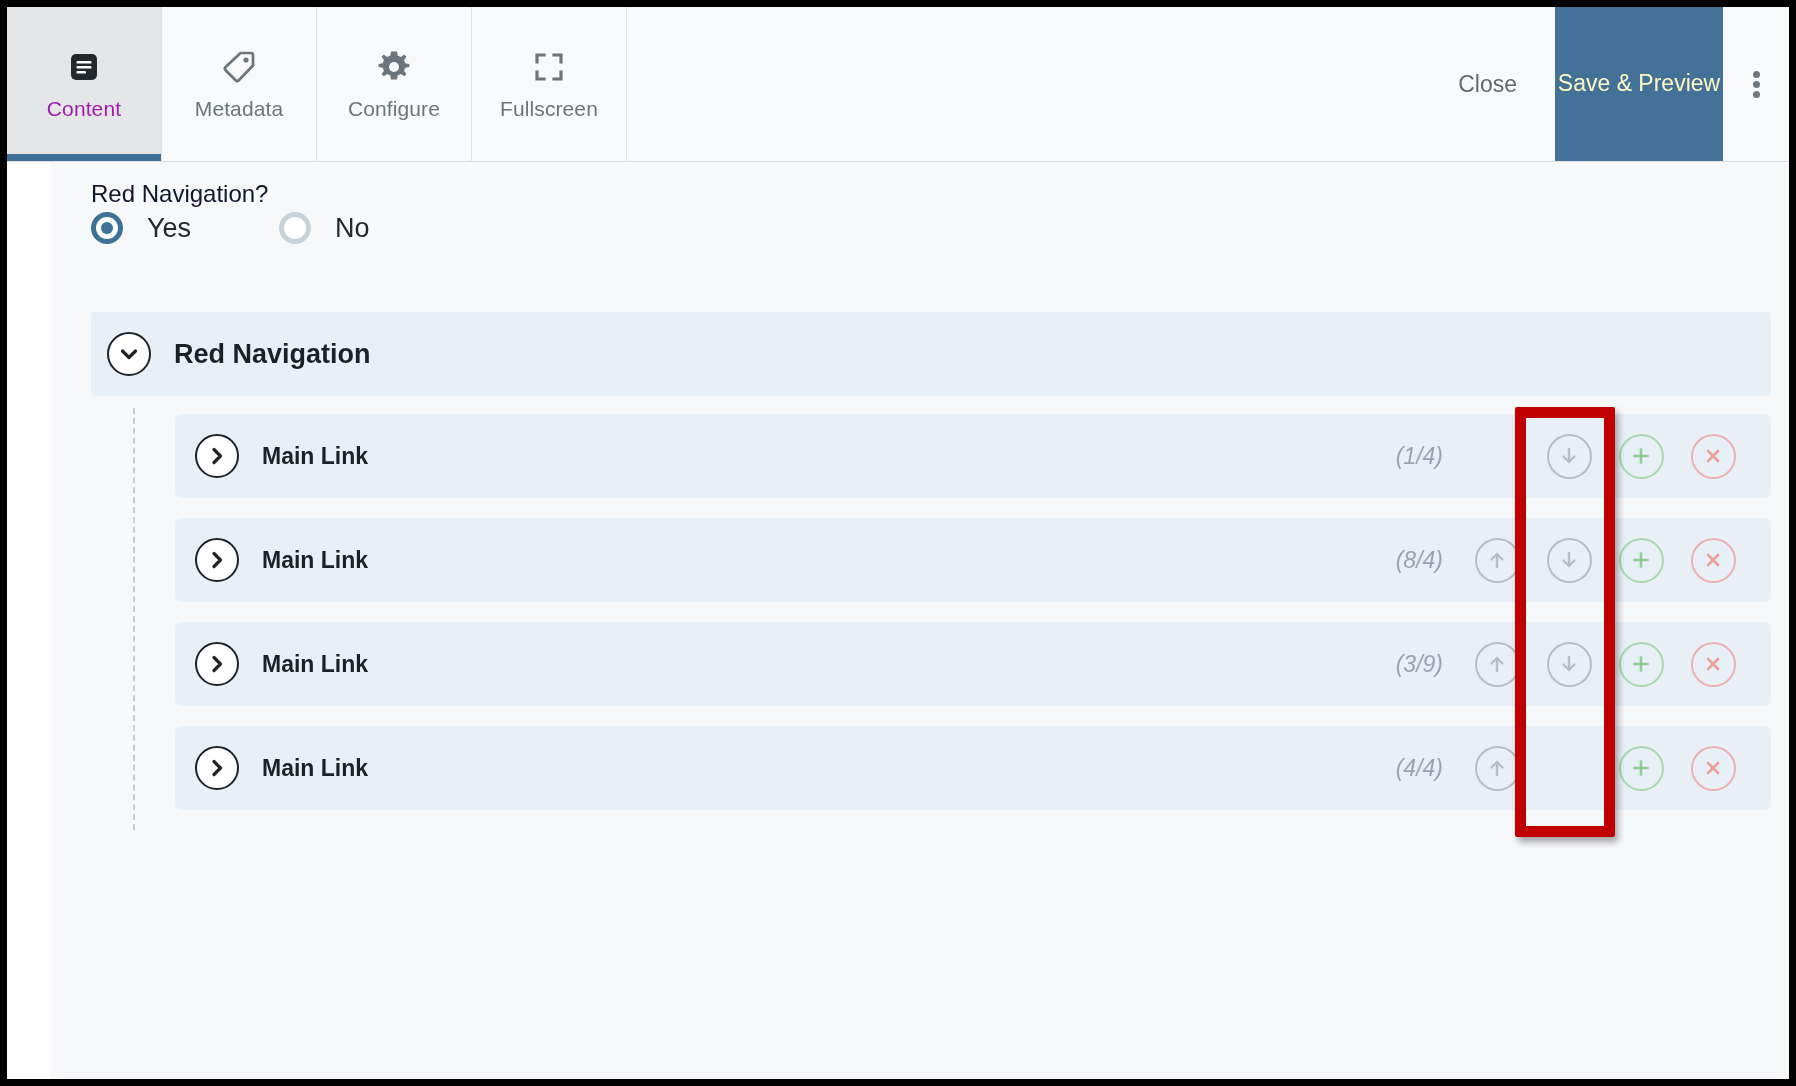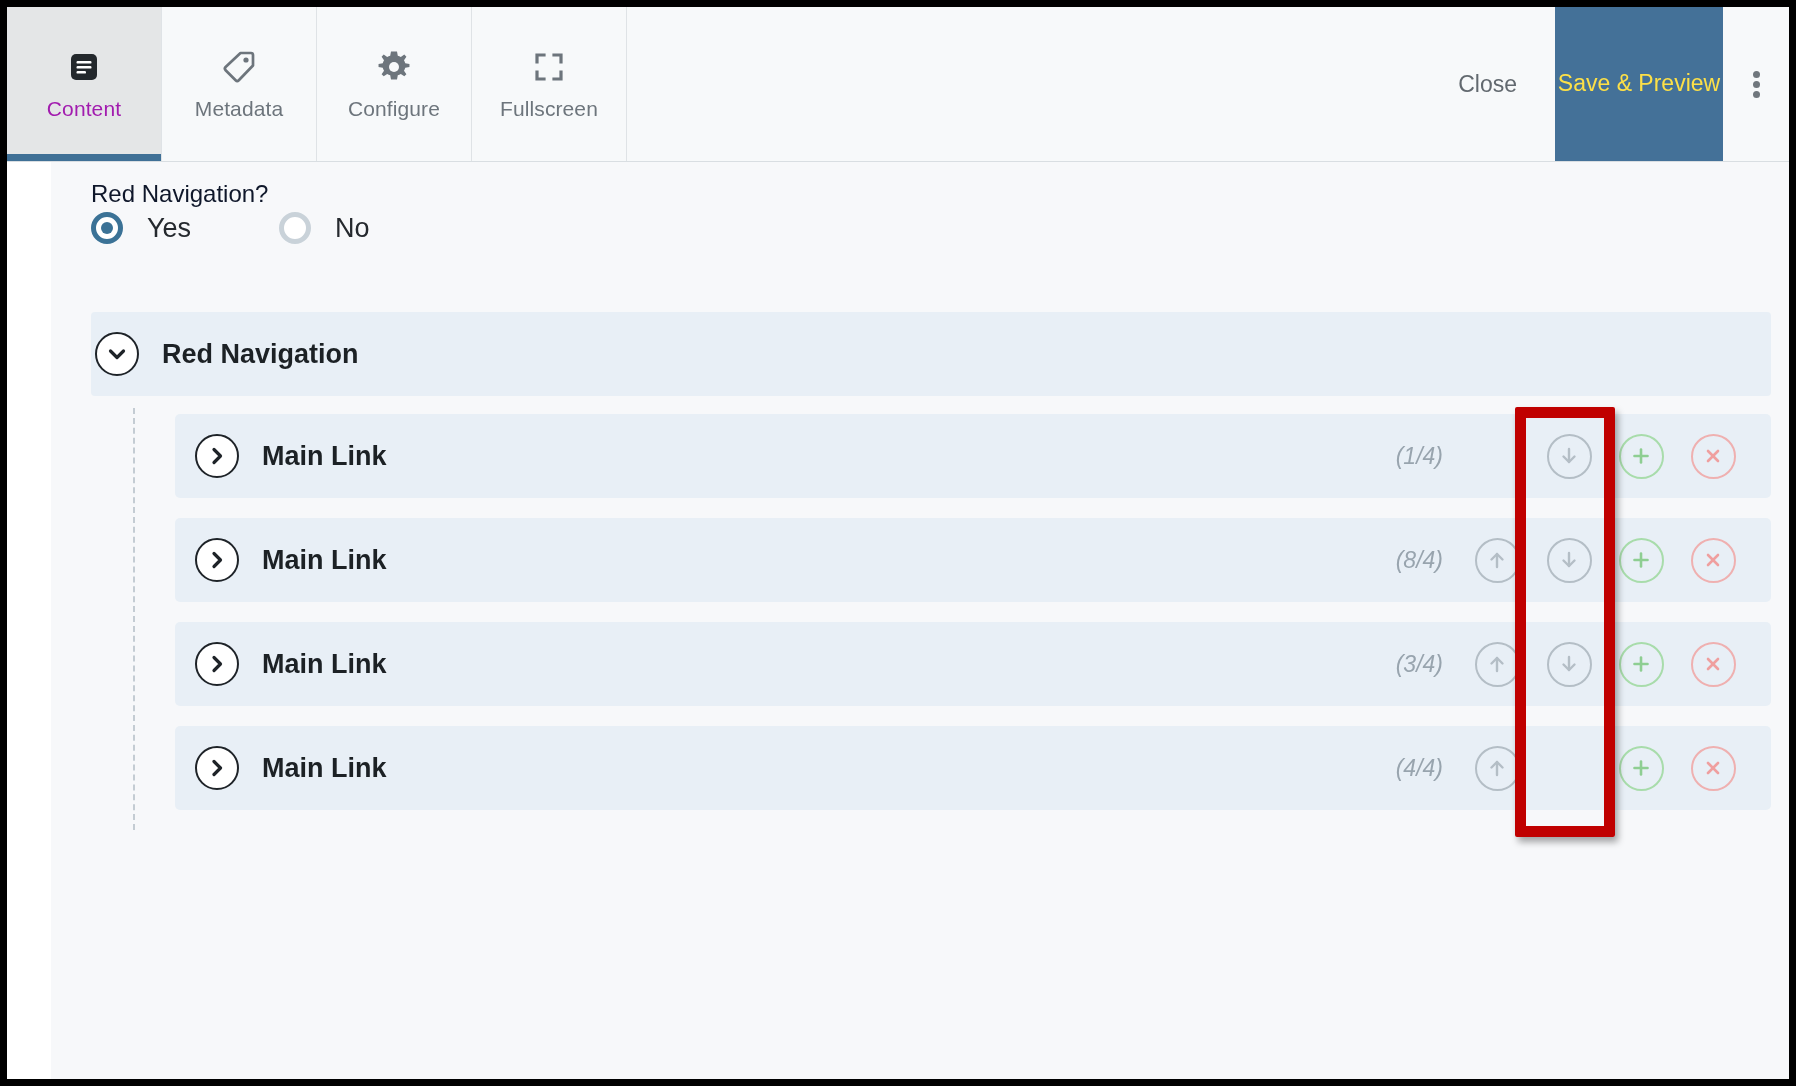--- a/index.html
+++ b/index.html
@@ -76,21 +76,21 @@
     padding: 0 38px;
     font-size: 23px;
     color: #62696f;
     cursor: pointer;
     height: 100%;
   }
 
   .save-btn {
     width: 168px;
     background: #447198;
-    color: #fde047;
+    color: #fef9c3;
     font-size: 23px;
     line-height: 1.35;
     text-align: left;
     display: flex;
     align-items: center;
     justify-content: center;
     cursor: pointer;
     height: 100%;
     font-weight: 400;
   }
@@ -179,21 +179,21 @@
     left: 40px;
     top: 150px;
     right: 18px;
   }
   .group-header {
     height: 84px;
     background: #e8eff6;
     border-radius: 4px;
     display: flex;
     align-items: center;
-    padding-left: 4px;
+    padding-left: 16px;
     cursor: pointer;
   }
   .chev-btn {
     width: 44px; height: 44px;
     border-radius: 50%;
     border: 2.5px solid #1e2328;
     background: #ffffff;
     display: flex;
     align-items: center;
     justify-content: center;
@@ -228,21 +228,21 @@
     border-radius: 5px;
     display: flex;
     align-items: center;
     padding-left: 20px;
     padding-right: 22px;
     margin-bottom: 20px;
     cursor: pointer;
   }
   .row-title {
     margin-left: 23px;
-    font-size: 27px;
+    font-size: 23px;
     font-weight: bold;
     color: #1c2125;
   }
   .row-spacer { flex: 1 1 auto; }
 
   .counter {
     font-size: 23px;
     font-style: italic;
     color: #98a4ae;
     margin-right: 18px;
@@ -461,21 +461,21 @@
           </div>
 
           <div class="row">
             <span class="chev-btn">
               <svg width="22" height="22" viewBox="0 0 22 22" fill="none" stroke="#1e2328" stroke-width="3.2" stroke-linecap="round" stroke-linejoin="round">
                   <path d="M8 4.5 L14.5 11 L8 17.5"></path>
                 </svg>
             </span>
             <span class="row-title">Main Link</span>
             <span class="row-spacer"></span>
-            <span class="counter">(3/4)</span>
+            <span class="counter">(3/9)</span>
             <span class="icon-slot">
               <span class="circle-btn">
                 <svg width="24" height="24" viewBox="0 0 24 24" fill="none" stroke="#b4bec6" stroke-width="2.4" stroke-linecap="round" stroke-linejoin="round">
                     <path d="M12 19 V6"></path>
                     <path d="M6.5 11.5 L12 6 L17.5 11.5"></path>
                   </svg>
               </span>
             </span>
             <span class="icon-slot">
               <span class="circle-btn">

